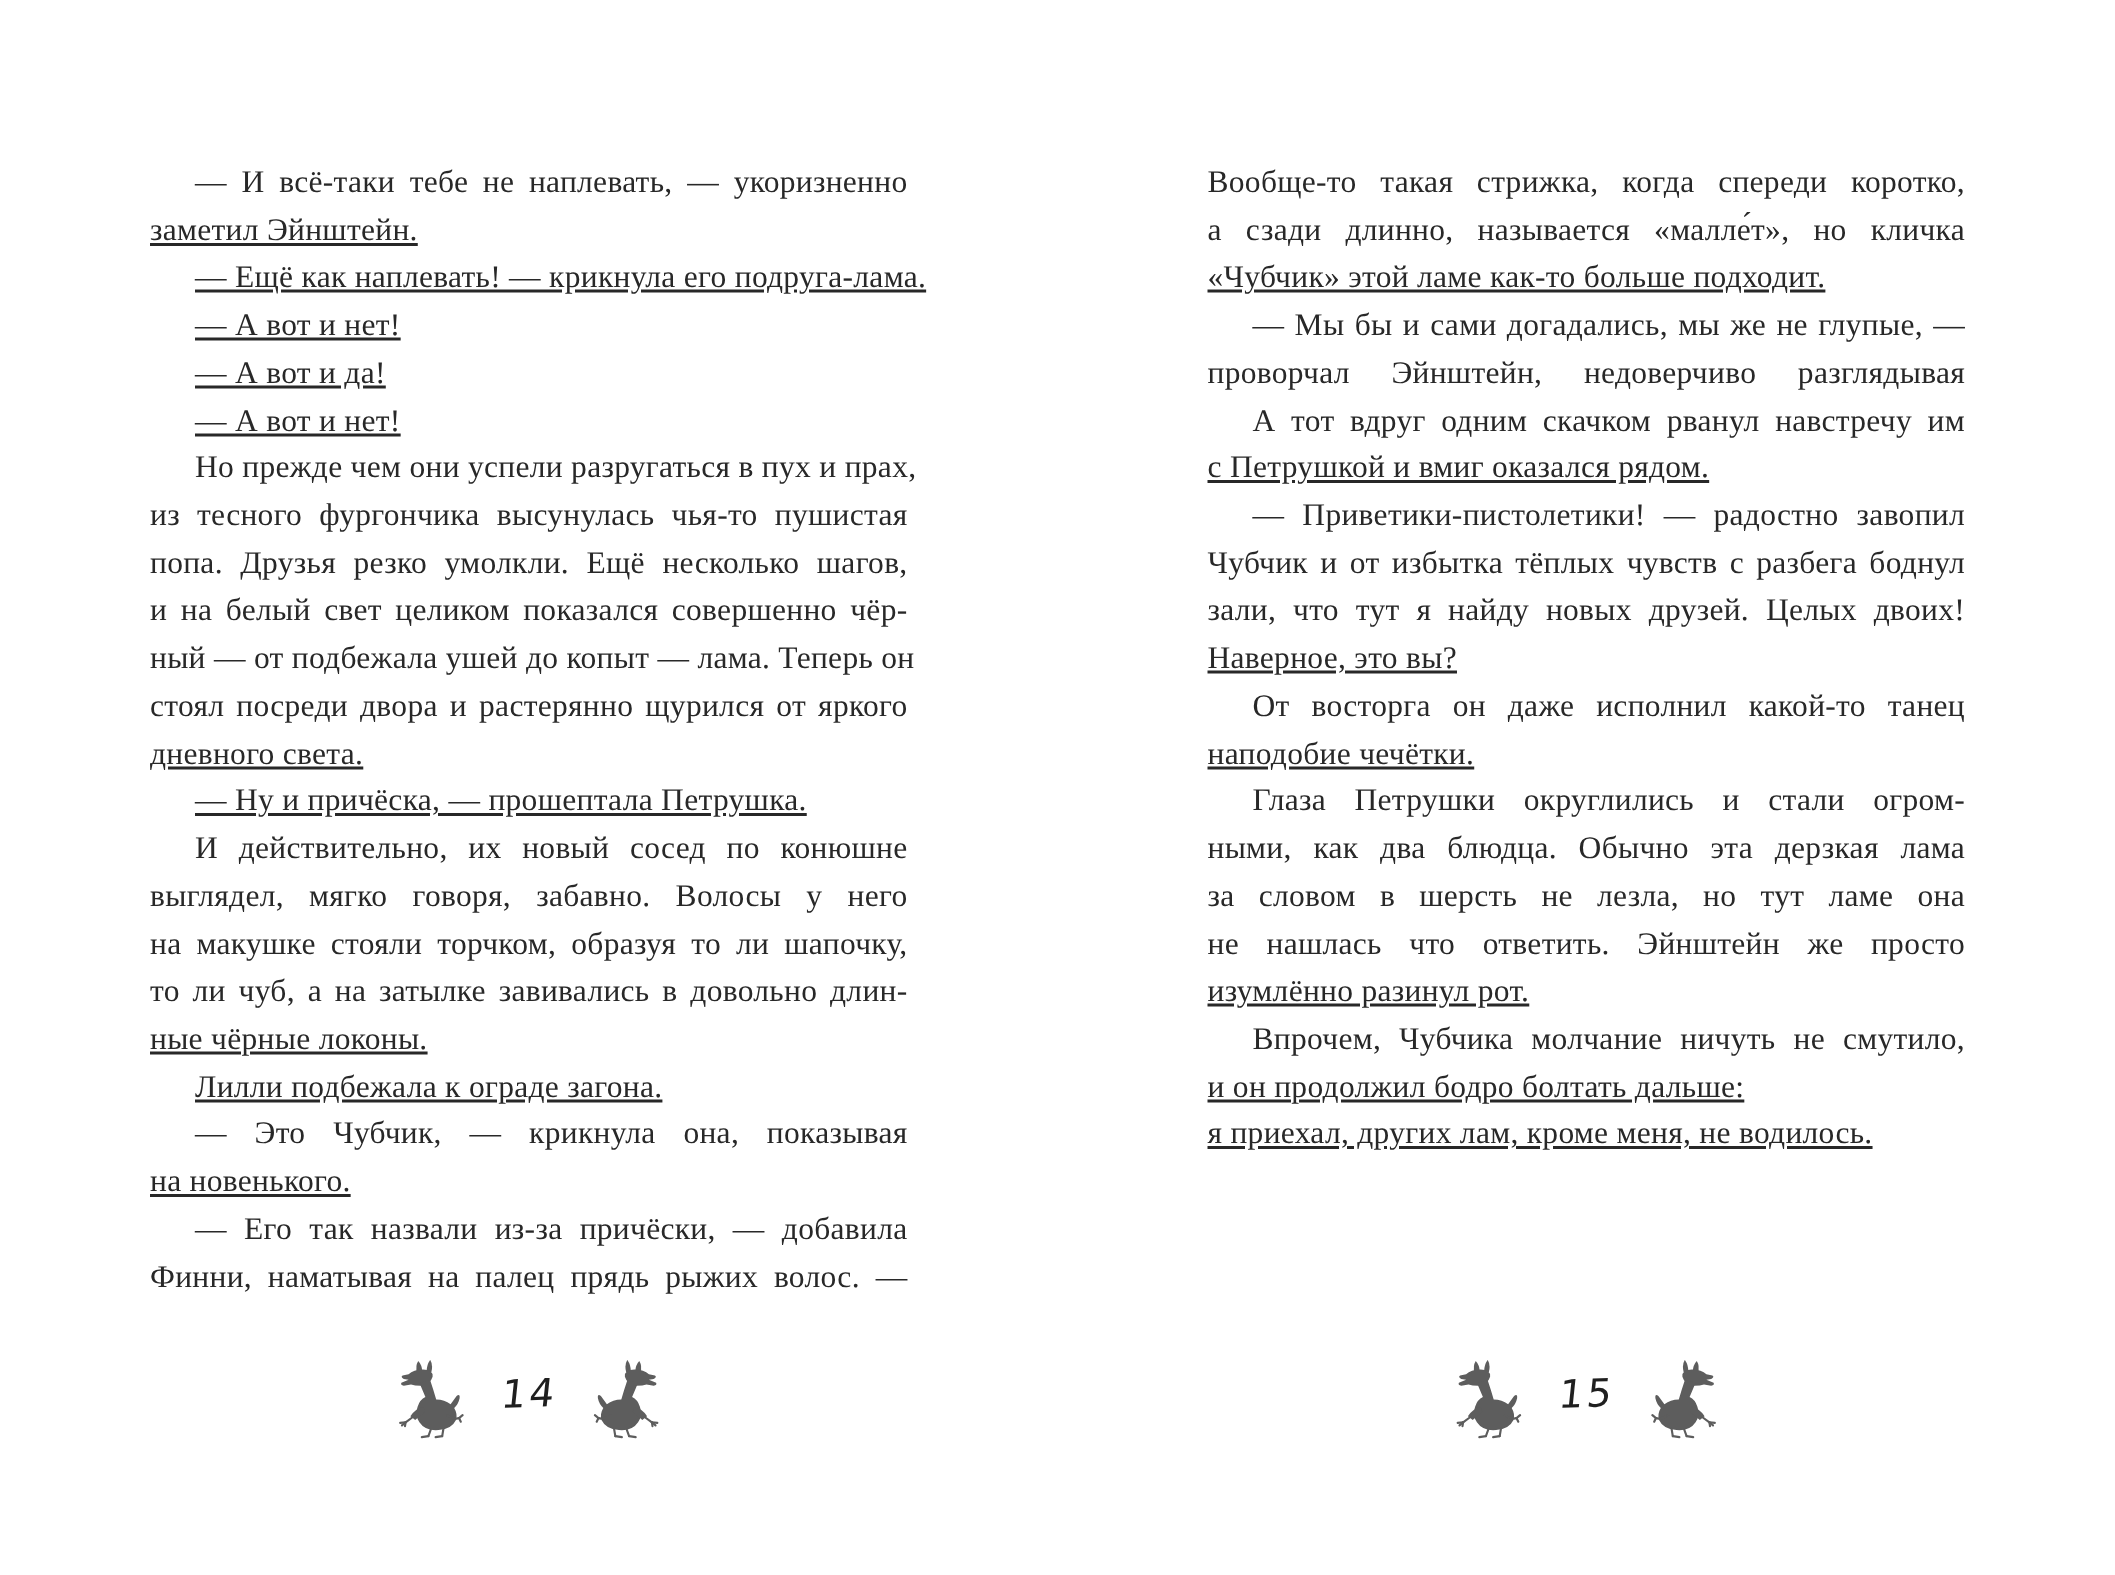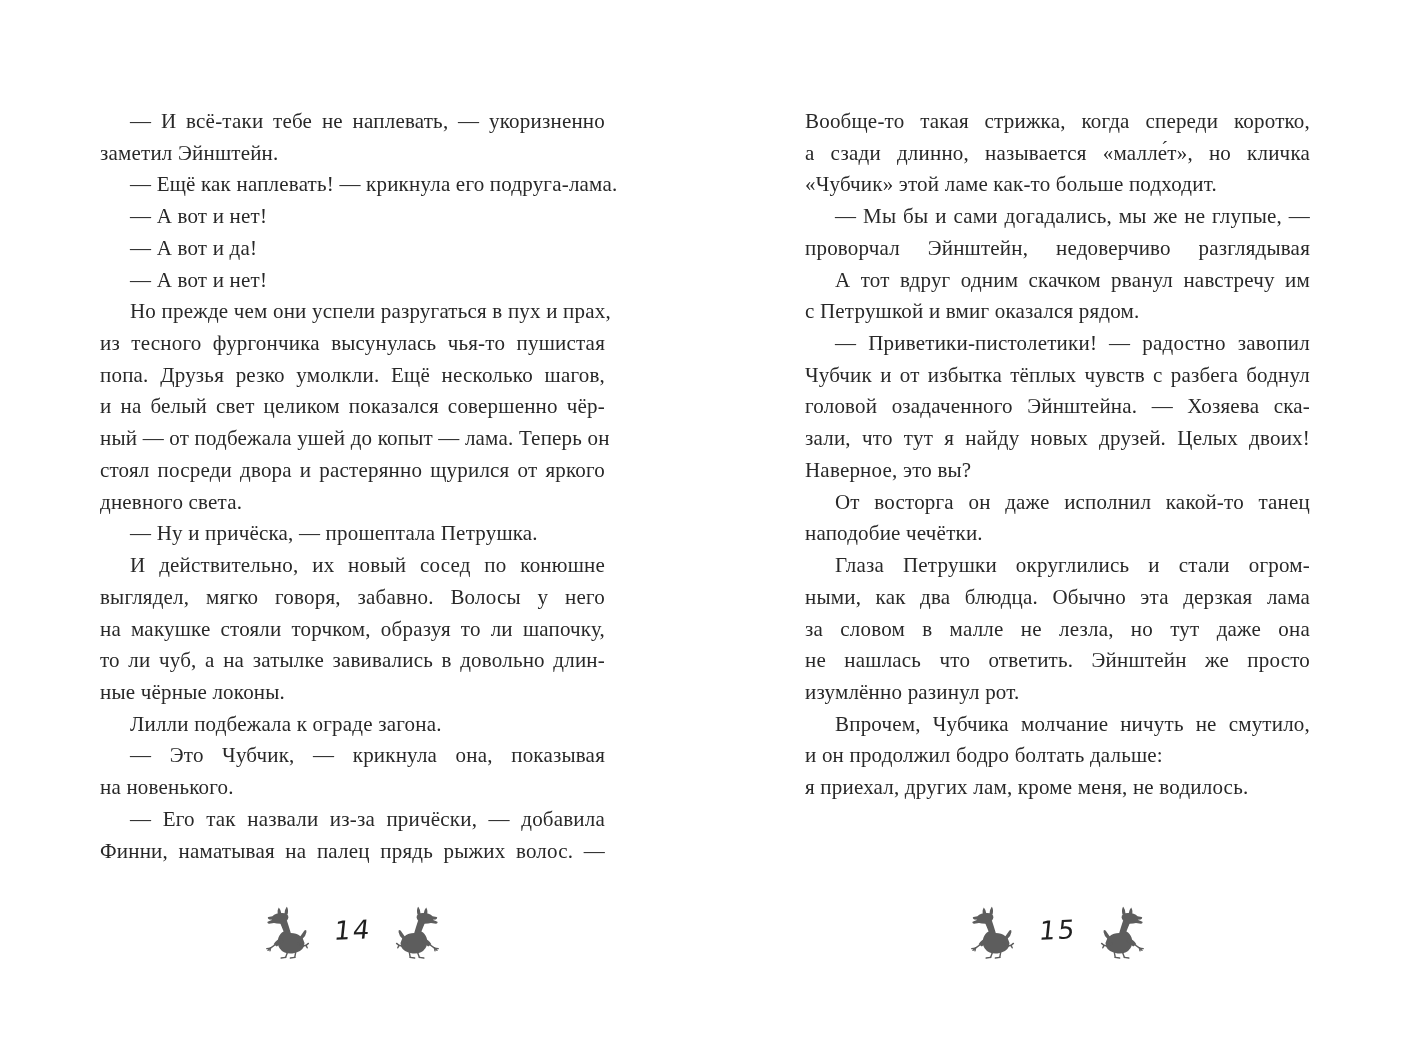--- a/index.html
+++ b/index.html
@@ -34,20 +34,21 @@
   }
   .line {
     height: 31.72px;
     line-height: 31.72px;
     text-align: justify;
     text-align-last: justify;
     white-space: nowrap;
   }
   .line.end {
     text-align-last: left;
+    text-decoration: underline;
   }
   .line.in {
     text-indent: 30px;
   }
 
   .footer {
     position: absolute;
     top: 898px;
     left: 0;
     width: 505px;
@@ -158,28 +159,27 @@
   <div class="text-block">
       <div class="line">Вообще-то такая стрижка, когда спереди коротко,</div>
       <div class="line">а сзади длинно, называется «малле́т», но кличка</div>
       <div class="line end">«Чубчик» этой ламе как-то больше подходит.</div>
       <div class="line in">— Мы бы и сами догадались, мы же не глупые, —</div>
       <div class="line">проворчал Эйнштейн, недоверчиво разглядывая</div>
       <div class="line in">А тот вдруг одним скачком рванул навстречу им</div>
       <div class="line end">с Петрушкой и вмиг оказался рядом.</div>
       <div class="line in">— Приветики-пистолетики! — радостно завопил</div>
       <div class="line">Чубчик и от избытка тёплых чувств с разбега боднул</div>
-      <div class="line">головой озадаченного Эйнштейна. — Хозяева ска-</div>
       <div class="line">зали, что тут я найду новых друзей. Целых двоих!</div>
       <div class="line end">Наверное, это вы?</div>
       <div class="line in">От восторга он даже исполнил какой-то танец</div>
       <div class="line end">наподобие чечётки.</div>
       <div class="line in">Глаза Петрушки округлились и стали огром-</div>
       <div class="line">ными, как два блюдца. Обычно эта дерзкая лама</div>
-      <div class="line">за словом в малле не лезла, но тут даже она</div>
+      <div class="line">за словом в шерсть не лезла, но тут ламе она</div>
       <div class="line">не нашлась что ответить. Эйнштейн же просто</div>
       <div class="line end">изумлённо разинул рот.</div>
       <div class="line in">Впрочем, Чубчика молчание ничуть не смутило,</div>
       <div class="line end">и он продолжил бодро болтать дальше:</div>
       <div class="line end">я приехал, других лам, кроме меня, не водилось.</div>
     </div>
   <div class="footer">
     <span class="llama">
       <svg viewBox="0 0 60 66">
           <use href="#llama-shape"></use>

